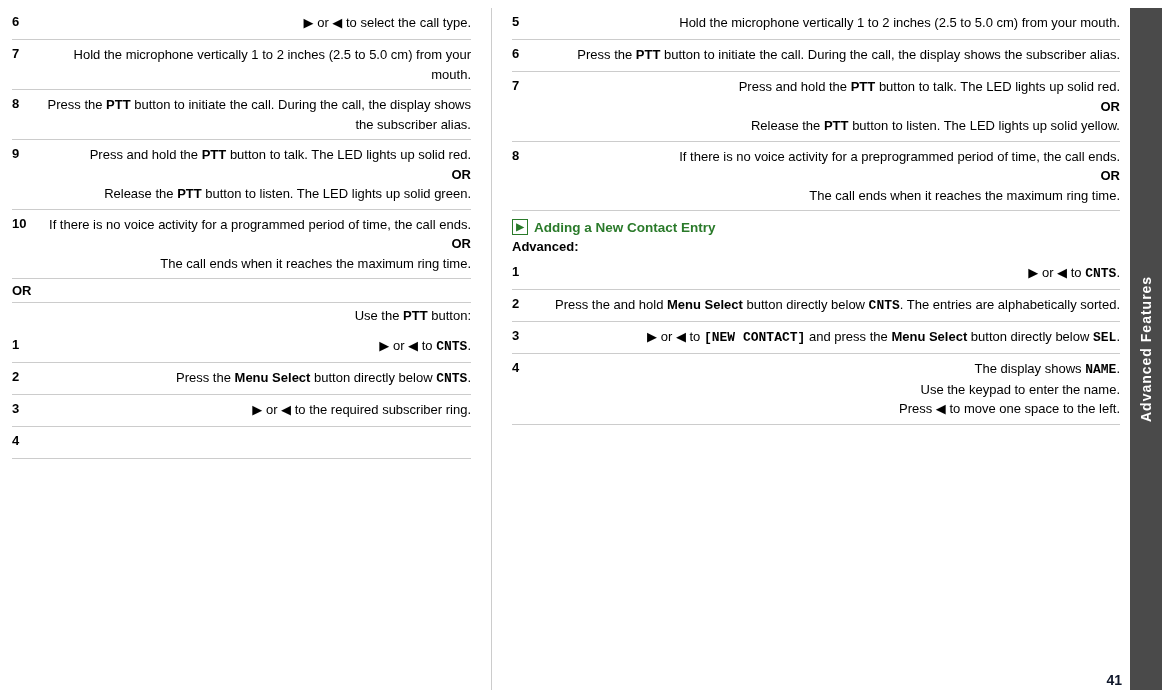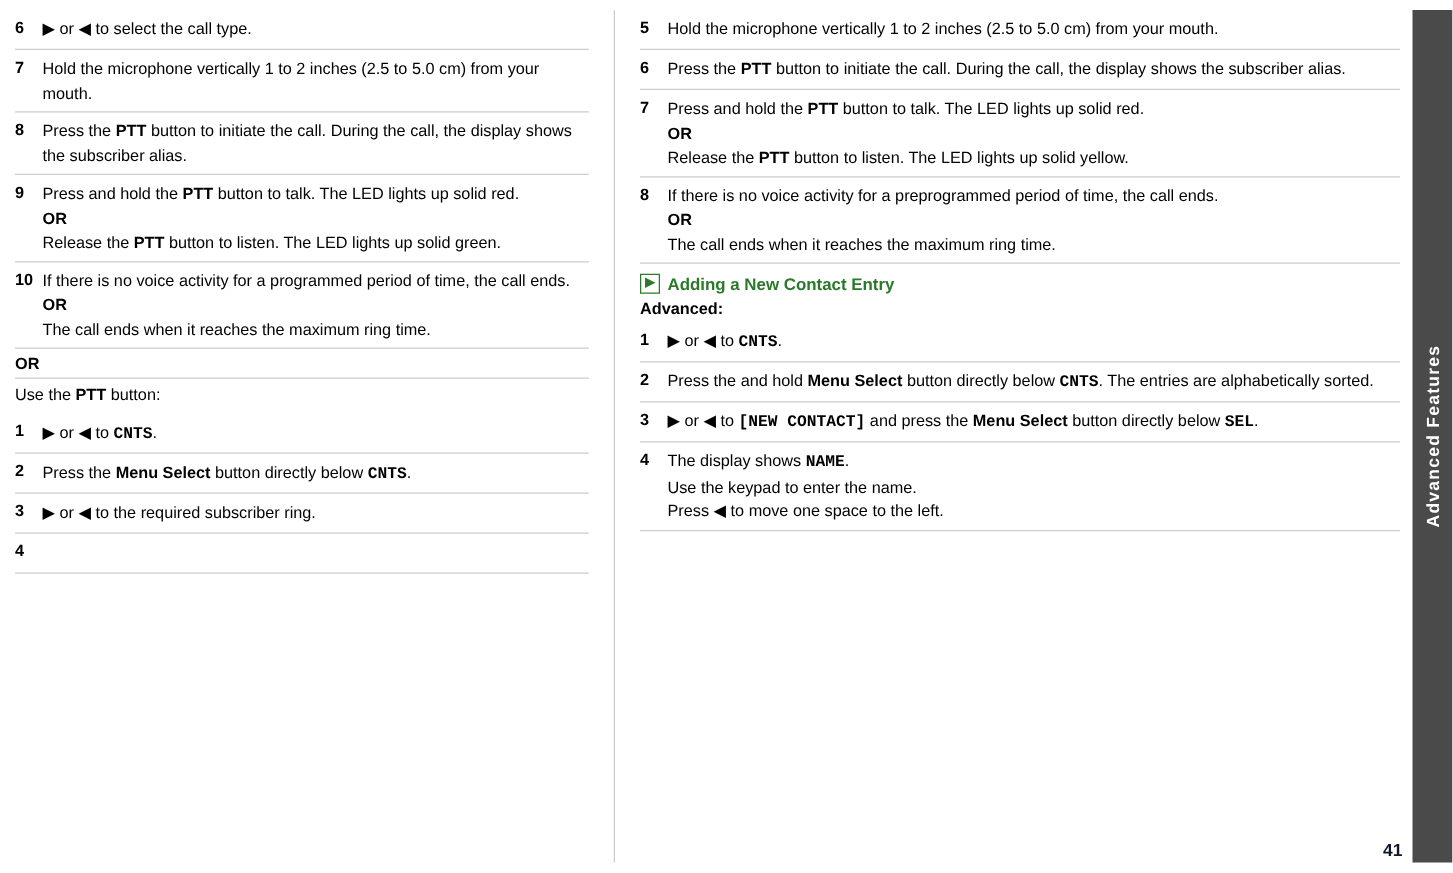--- a/index.html
+++ b/index.html
@@ -71,20 +71,21 @@
       min-width: 22px;
       font-weight: bold;
       font-size: 13px;
       padding-top: 1px;
     }
 
     .step-text {
       flex: 1;
       font-size: 13px;
       line-height: 1.5;
+      text-align: right;
     }
 
     .step-text b {
       font-weight: bold;
     }
 
     .monospace {
       font-family: 'Courier New', monospace;
       font-weight: bold;
     }
@@ -120,20 +121,21 @@
     .procedure-label {
       font-weight: bold;
       font-size: 13px;
       margin-bottom: 4px;
     }
 
     .plain-row {
       padding: 4px 0;
       font-size: 13px;
       line-height: 1.5;
+      text-align: right;
     }
 
     .plain-row b { font-weight: bold; }
 
     .use-ptt {
       padding: 3px 0 5px 0;
       font-size: 13px;
     }
   </style>
 </head>

